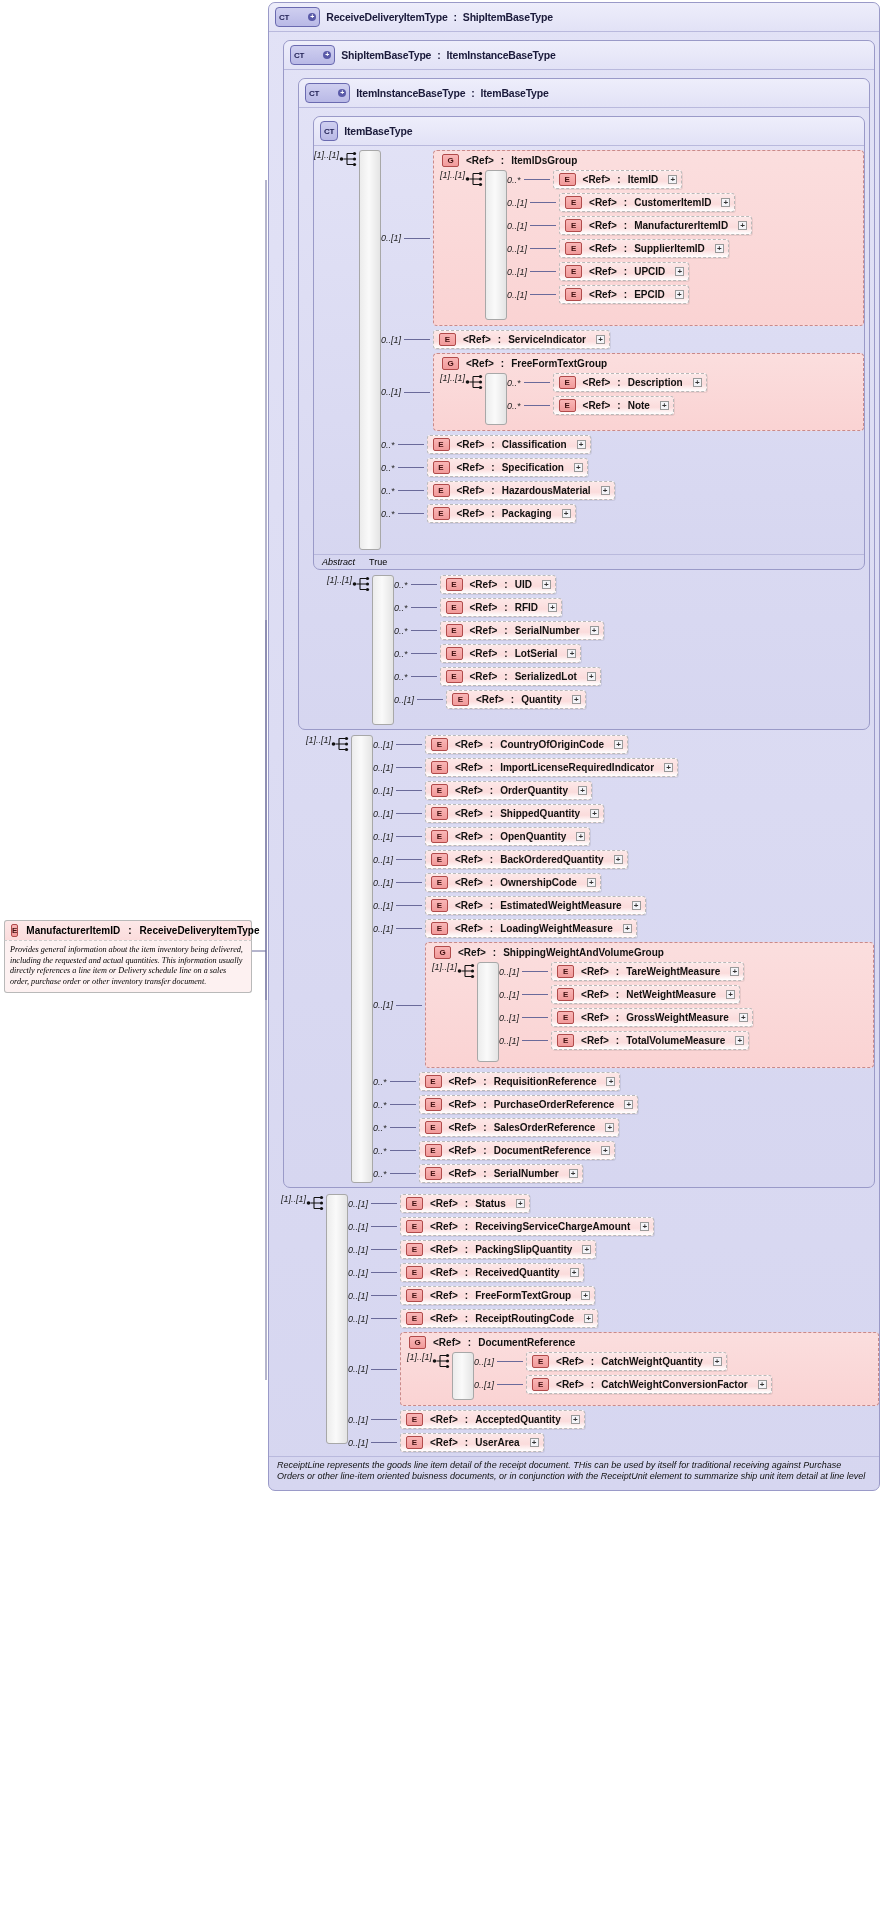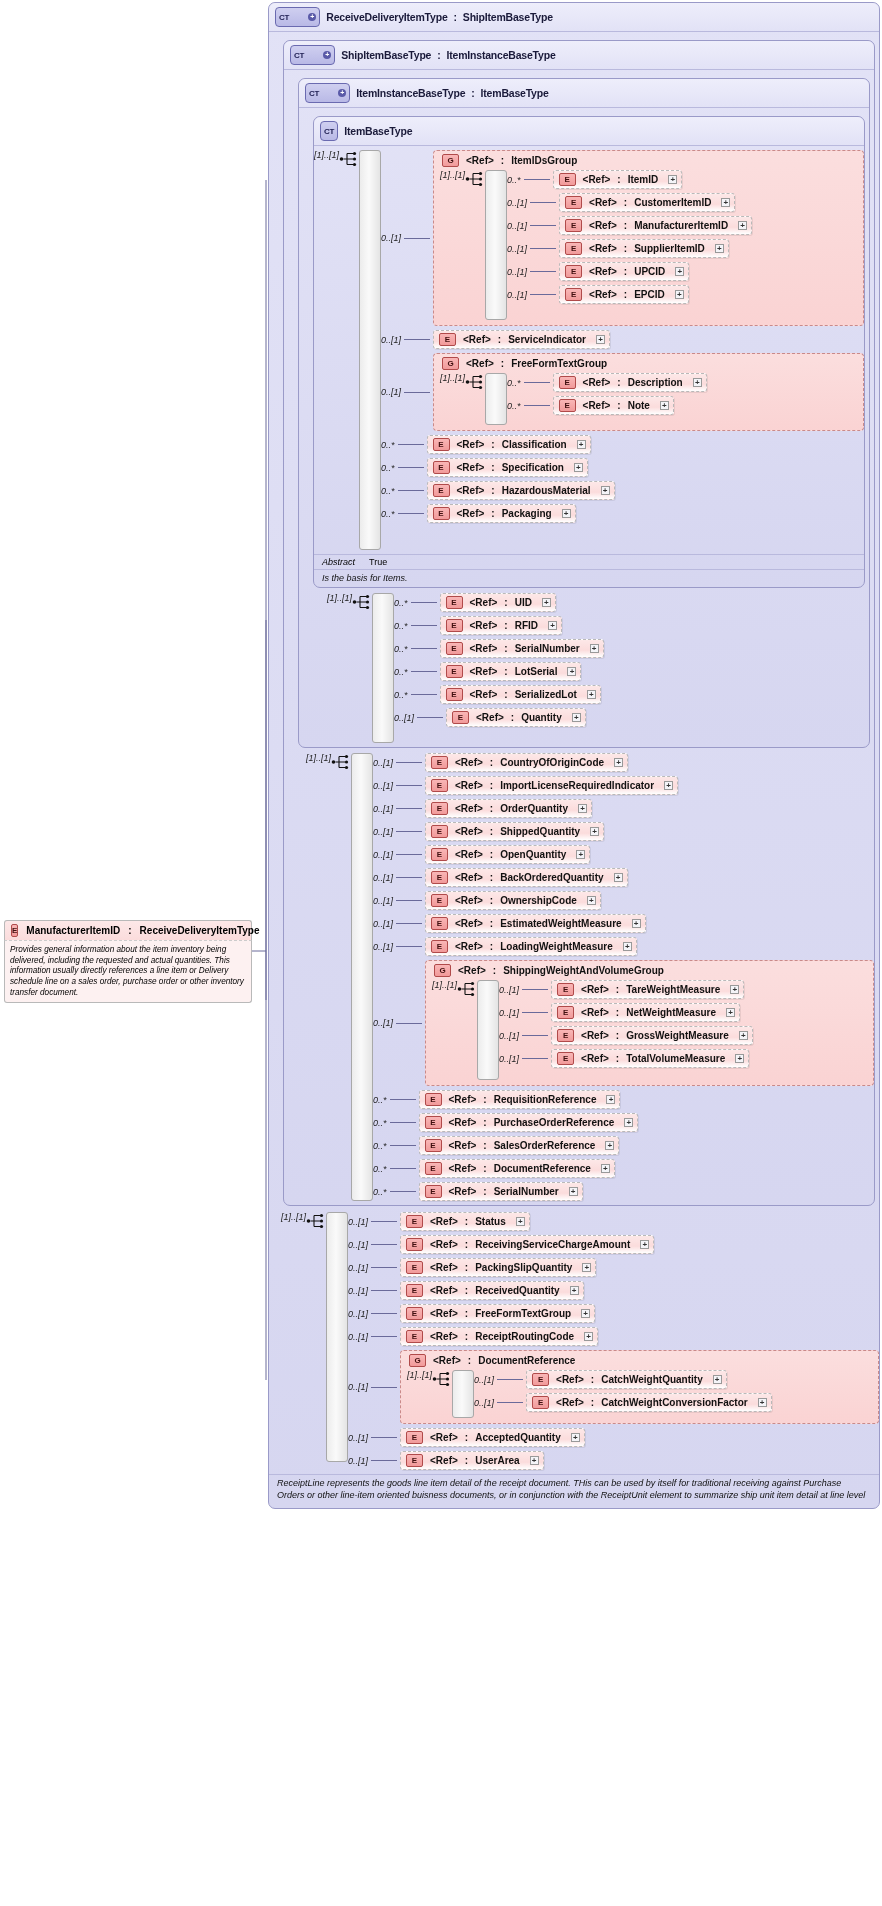--- a/index.html
+++ b/index.html
@@ -125,20 +125,21 @@
     border-radius:3px 3px 0 0;
     background:linear-gradient(180deg,#fde8e8,#fbdcdc);
     padding:3px 6px; font-size:10px; font-weight:bold;
   }
   .root-doc {
     border:1px solid #b9b9b9; border-top:1px dashed #ccc;
     border-radius:0 0 3px 3px;
     background:#fdf1f1;
     font-style:italic; font-size:8.2px; line-height:1.3;
     padding:4px 5px;
+    font-family:Liberation Serif, serif;
   }
 
   
   #wires { position:absolute; inset:0; pointer-events:none; }
 
   
   #diagram { position:absolute; left:268px; top:2px; width:612px; }
 
   .lvl-ct1 { }        
   .lvl-ct2 { margin:4px 4px 4px 14px; }
@@ -449,21 +450,20 @@
                       </div>
 
                     </div>
                   </div>
                 </div>
 
                 <div class="abstract-row">
                   <span class="k">Abstract</span>
                   <span class="v">True</span>
                 </div>
-                <div class="annot">Is the basis for Items.</div>
               </div>
 
               <div class="branch" style="margin-top:5px;">
                 <div class="branch-left" style="margin-left:28px;">
                   <span class="card">[1]..[1]</span>
                   <span class="seq">
                     <svg width="20" height="18" viewBox="0 0 20 18">
                       <circle cx="2.5" cy="9" r="1.8" fill="#111"></circle>
                       <path d="M4.5 9 H8 M8 3.5 V14.5 M8 3.5 H14 M8 9 H14 M8 14.5 H14" stroke="#111" stroke-width="1.1" fill="none"></path>
                       <circle cx="15.5" cy="3.5" r="1.6" fill="#111"></circle>

